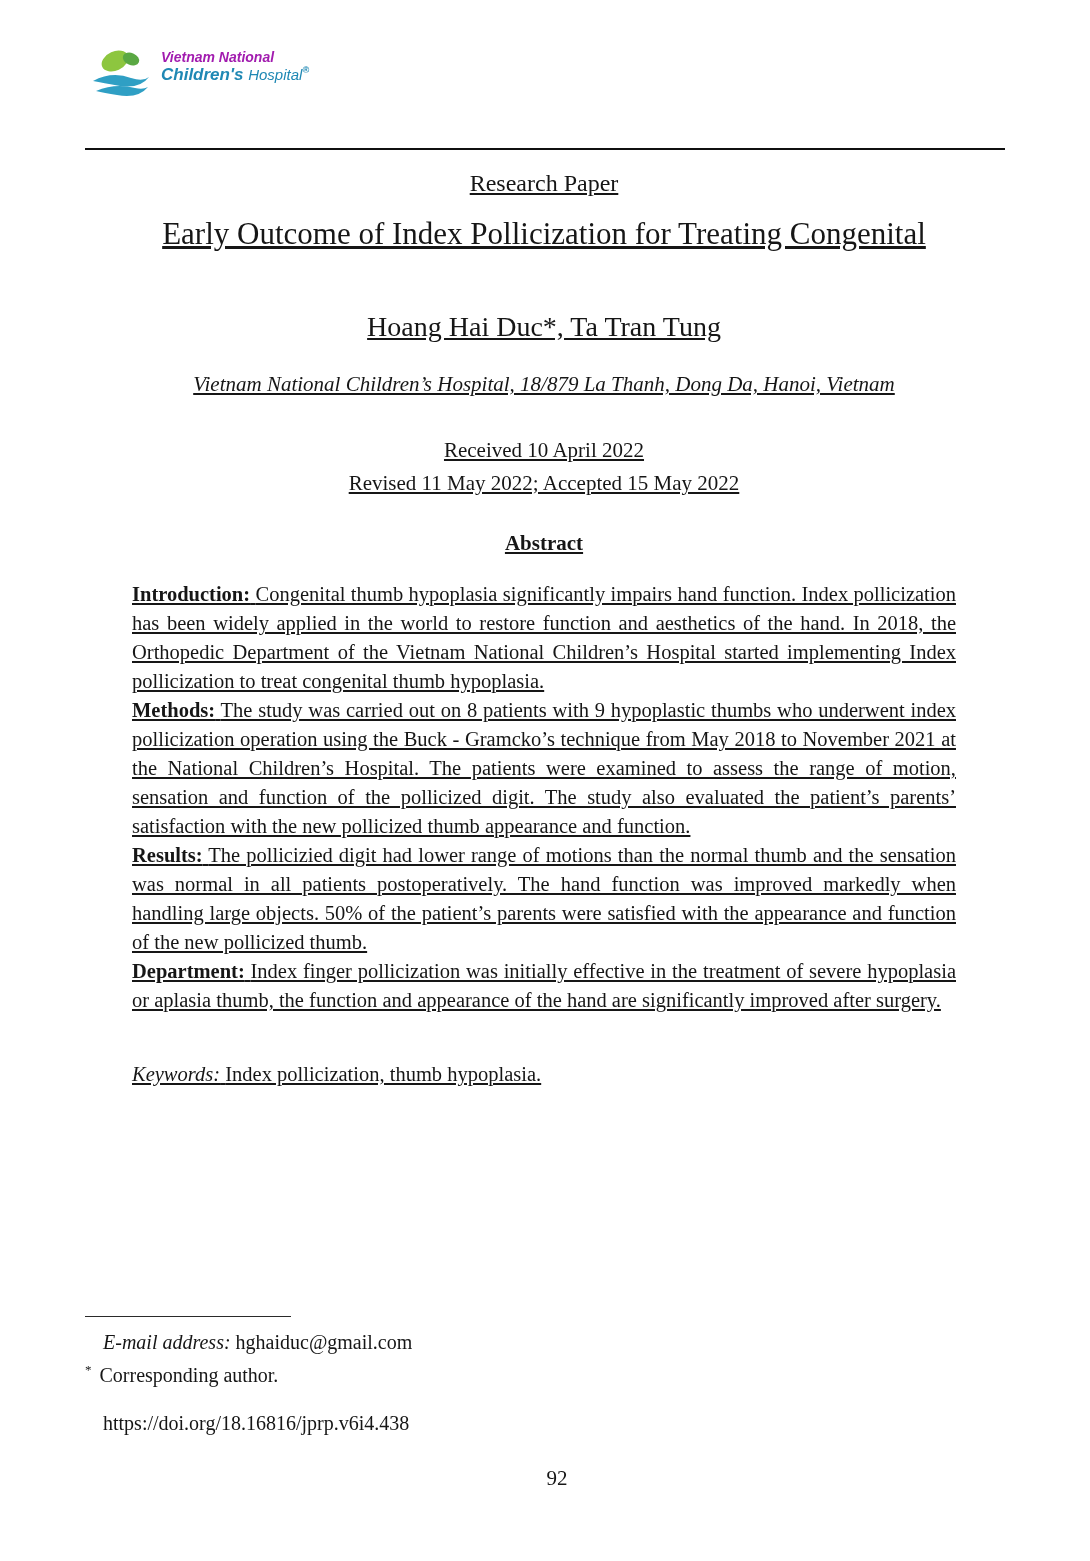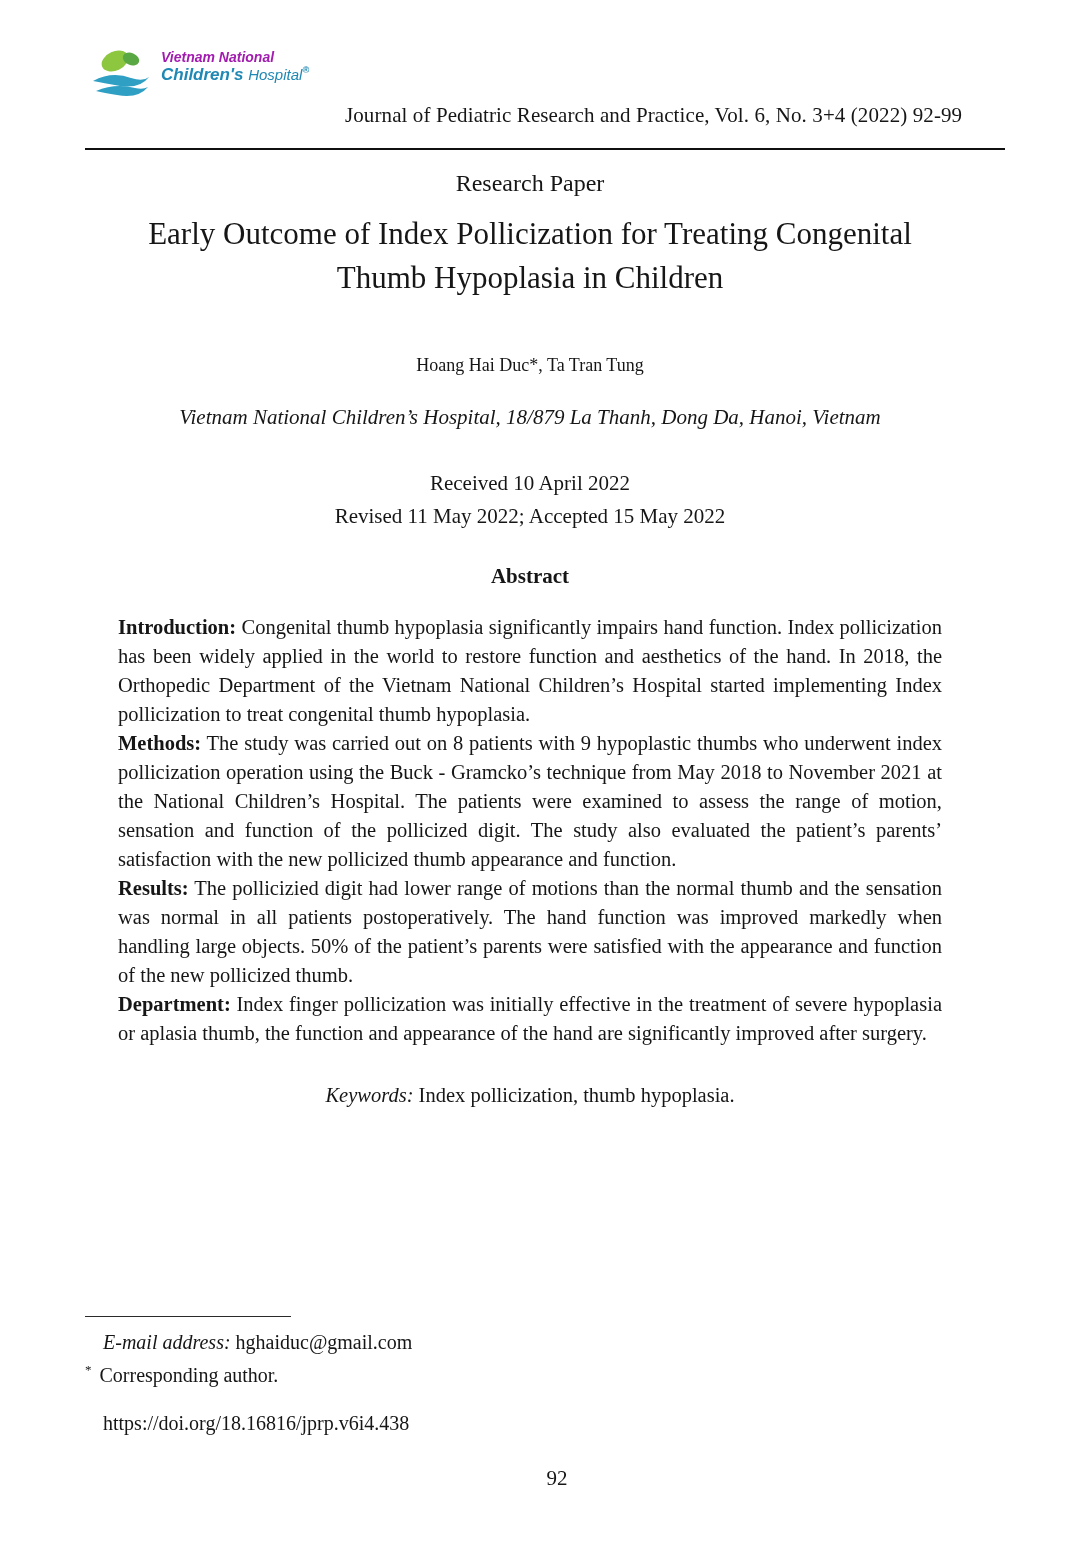--- a/index.html
+++ b/index.html
@@ -27,34 +27,34 @@
   .journal-line {
     position: absolute; top: 103px; left: 345px;
     font-size: 21px; letter-spacing: 0.1px;
   }
   .header-rule {
     position: absolute; top: 148px; left: 85px;
     width: 920px; height: 0;
     border-top: 2.5px solid #101010;
   }
   
-  .main { position: absolute; top: 170px; left: 70px; width: 920px; }
+  .main { position: absolute; top: 170px; left: 84px; width: 920px; text-decoration: underline; }
   .section-label { text-align: center; font-size: 24px; }
   .title { text-align: center; font-size: 31px; line-height: 1.42; margin-top: 15px; }
-  .authors { text-align: center; font-size: 18px; margin-top: 55px; }
+  .authors { text-align: center; font-size: 28px; margin-top: 55px; }
   .affiliation { text-align: center; font-size: 21px; font-style: italic; margin-top: 29px; }
   .received { text-align: center; font-size: 21px; margin-top: 41px; }
   .revised { text-align: center; font-size: 21px; margin-top: 8px; }
   .abstract-heading { text-align: center; font-size: 21px; font-weight: bold; margin-top: 35px; }
   .abstract-body {
     margin: 24px auto 0 auto; width: 824px;
     font-size: 20.5px; line-height: 29px; text-align: justify;
   }
   .para-label { font-weight: bold; }
-  .keywords { margin-top: 33px; text-align: center; }
+  .keywords { margin-top: 45px; text-align: left; }
   .keywords-label { font-style: italic; }
   
   .footnote { position: absolute; left: 85px; top: 1316px; font-size: 20px; line-height: 27px; }
   .fn-rule { width: 206px; border-top: 1.5px solid #2a2a2a; margin-bottom: 12px; }
   .fn-marker { font-size: 13px; vertical-align: super; margin-right: 8px; }
   .fn-indent { padding-left: 18px; }
   .fn-email-label { font-style: italic; }
   .fn-doi { padding-left: 18px; margin-top: 21px; }
   
   .page-number {
@@ -74,29 +74,27 @@
       <path d="M3 35 Q 22 25 41 32 Q 53 36 59 31 Q 50 43 30 40 Q 13 37 3 35 Z" fill="#2f9fc4"></path>
       <path d="M6 45 Q 25 37 45 42 Q 53 44 58 41 Q 48 53 27 49 Q 14 47 6 45 Z" fill="#2f9fc4"></path>
     </svg>
     <div class="logo-text">
       <span class="logo-line1">Vietnam National</span>
       <span class="logo-line2"><b>Children's</b>
         <span class="hospital-word">Hospital</span><sup class="reg-mark">®</sup></span>
     </div>
   </div>
 
-  <div class="journal-line">Journal of Pediatric Research and Practice, Vol. 6, No. 3+4 (2022) 92-99</div>
   <div class="header-rule"></div>
 
   <div class="main">
     <div class="section-label">Research Paper</div>
 
     <h1 class="title">
       <span style="display:block; font-weight:normal;">Early Outcome of Index Pollicization for Treating Congenital</span>
-      <span style="display:block; font-weight:normal;">Thumb Hypoplasia in Children</span>
     </h1>
 
     <div class="authors">Hoang Hai Duc*, Ta Tran Tung</div>
     <div class="affiliation">Vietnam National Children’s Hospital, 18/879 La Thanh, Dong Da, Hanoi, Vietnam</div>
 
     <div class="received">Received 10 April 2022</div>
     <div class="revised">Revised 11 May 2022; Accepted 15 May 2022</div>
 
     <div class="abstract-heading">Abstract</div>
 

